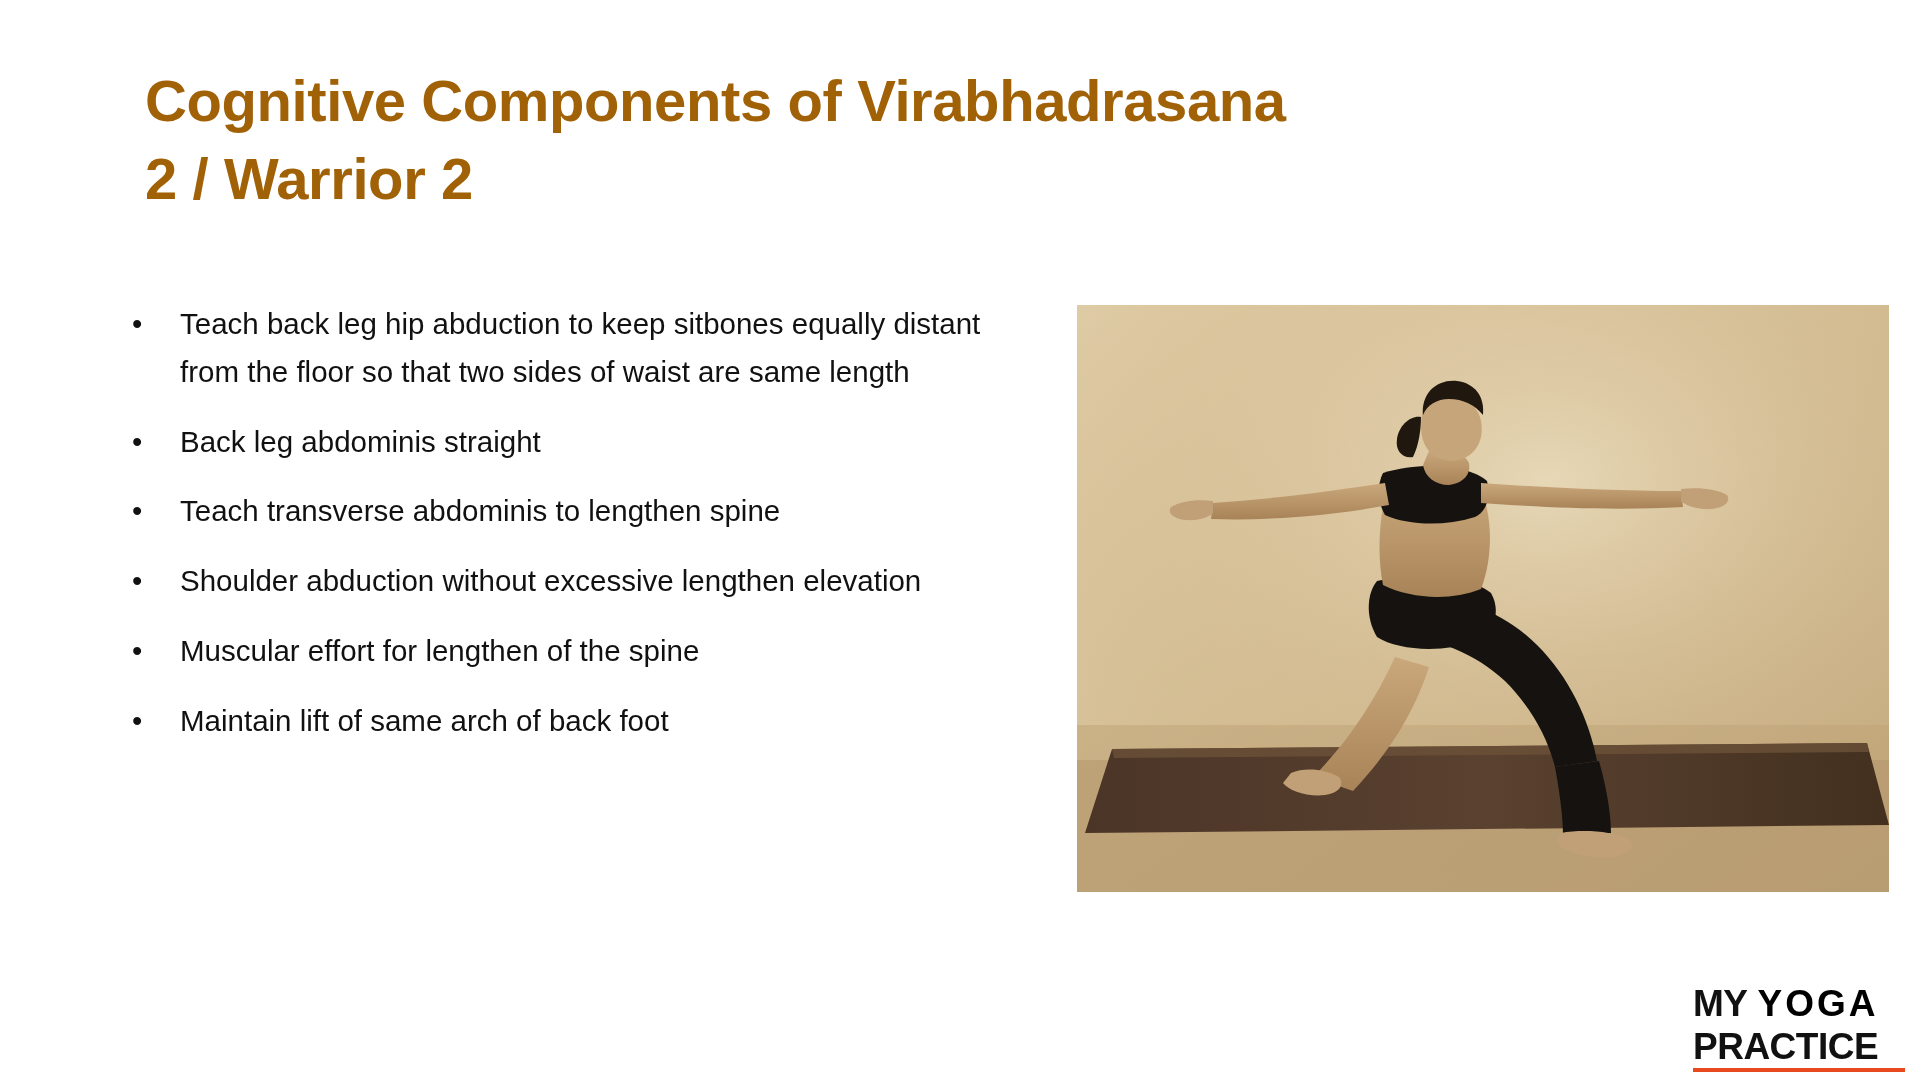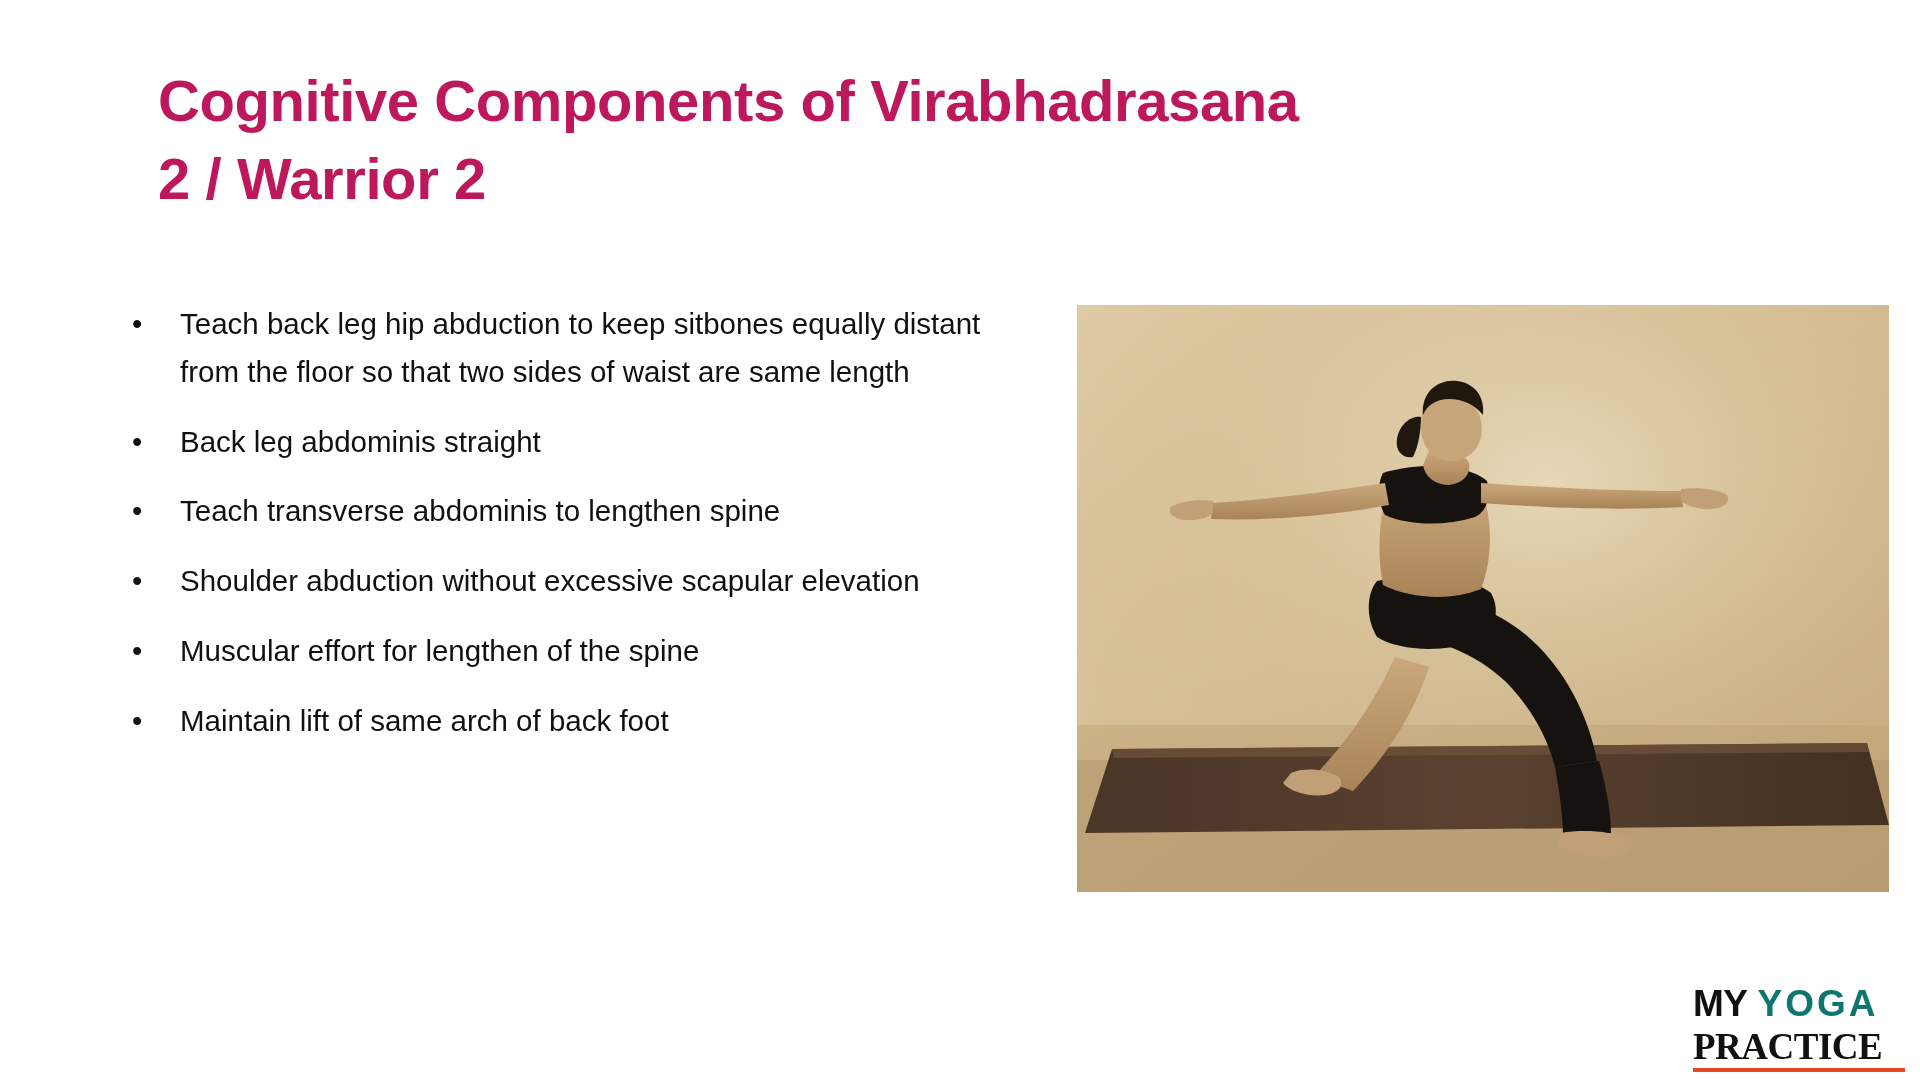--- a/index.html
+++ b/index.html
@@ -14,27 +14,27 @@
     overflow: hidden;
     position: relative;
   }
   .slide {
     position: absolute;
     inset: 0;
     background: #ffffff;
   }
   .title {
     position: absolute;
-    left: 158px;
+    left: 145px;
     top: 62px;
     width: 1160px;
     font-size: 58px;
     font-weight: bold;
     line-height: 1.34;
-    color: #be185d;
+    color: #a16207;
     letter-spacing: -0.4px;
   }
   .bullets {
     position: absolute;
     left: 132px;
     top: 300px;
     width: 860px;
   }
   .bullet {
     display: flex;
@@ -75,29 +75,28 @@
     height: 80px;
     color: #111111;
   }
   .logo-row1 {
     font-size: 37px;
     font-weight: bold;
     letter-spacing: -0.5px;
     line-height: 1;
     white-space: nowrap;
   }
-  .logo-row1 .yoga { color: #0f766e; margin-left: 10px; letter-spacing: 3px; }
+  .logo-row1 .yoga { color: #000000; margin-left: 10px; letter-spacing: 3px; }
   .logo-row2 {
     font-size: 37px;
     font-weight: bold;
     letter-spacing: -0.5px;
     line-height: 1;
     margin-top: 6px;
     white-space: nowrap;
-    font-family: Liberation Serif, serif;
   }
   .logo-underline {
     margin-top: 3px;
     height: 4px;
     background: #e8491f;
     width: 212px;
   }
 </style>
 </head>
 <body>
@@ -118,21 +117,21 @@
       <span class="txt">Back leg abdominis straight</span>
     </div>
 
     <div class="bullet">
       <span class="dot">•</span>
       <span class="txt">Teach transverse abdominis to lengthen spine</span>
     </div>
 
     <div class="bullet">
       <span class="dot">•</span>
-      <span class="txt">Shoulder abduction without excessive scapular elevation</span>
+      <span class="txt">Shoulder abduction without excessive lengthen elevation</span>
     </div>
 
     <div class="bullet">
       <span class="dot">•</span>
       <span class="txt">Muscular effort for lengthen of the spine</span>
     </div>
 
     <div class="bullet">
       <span class="dot">•</span>
       <span class="txt">Maintain lift of same arch of back foot</span>

